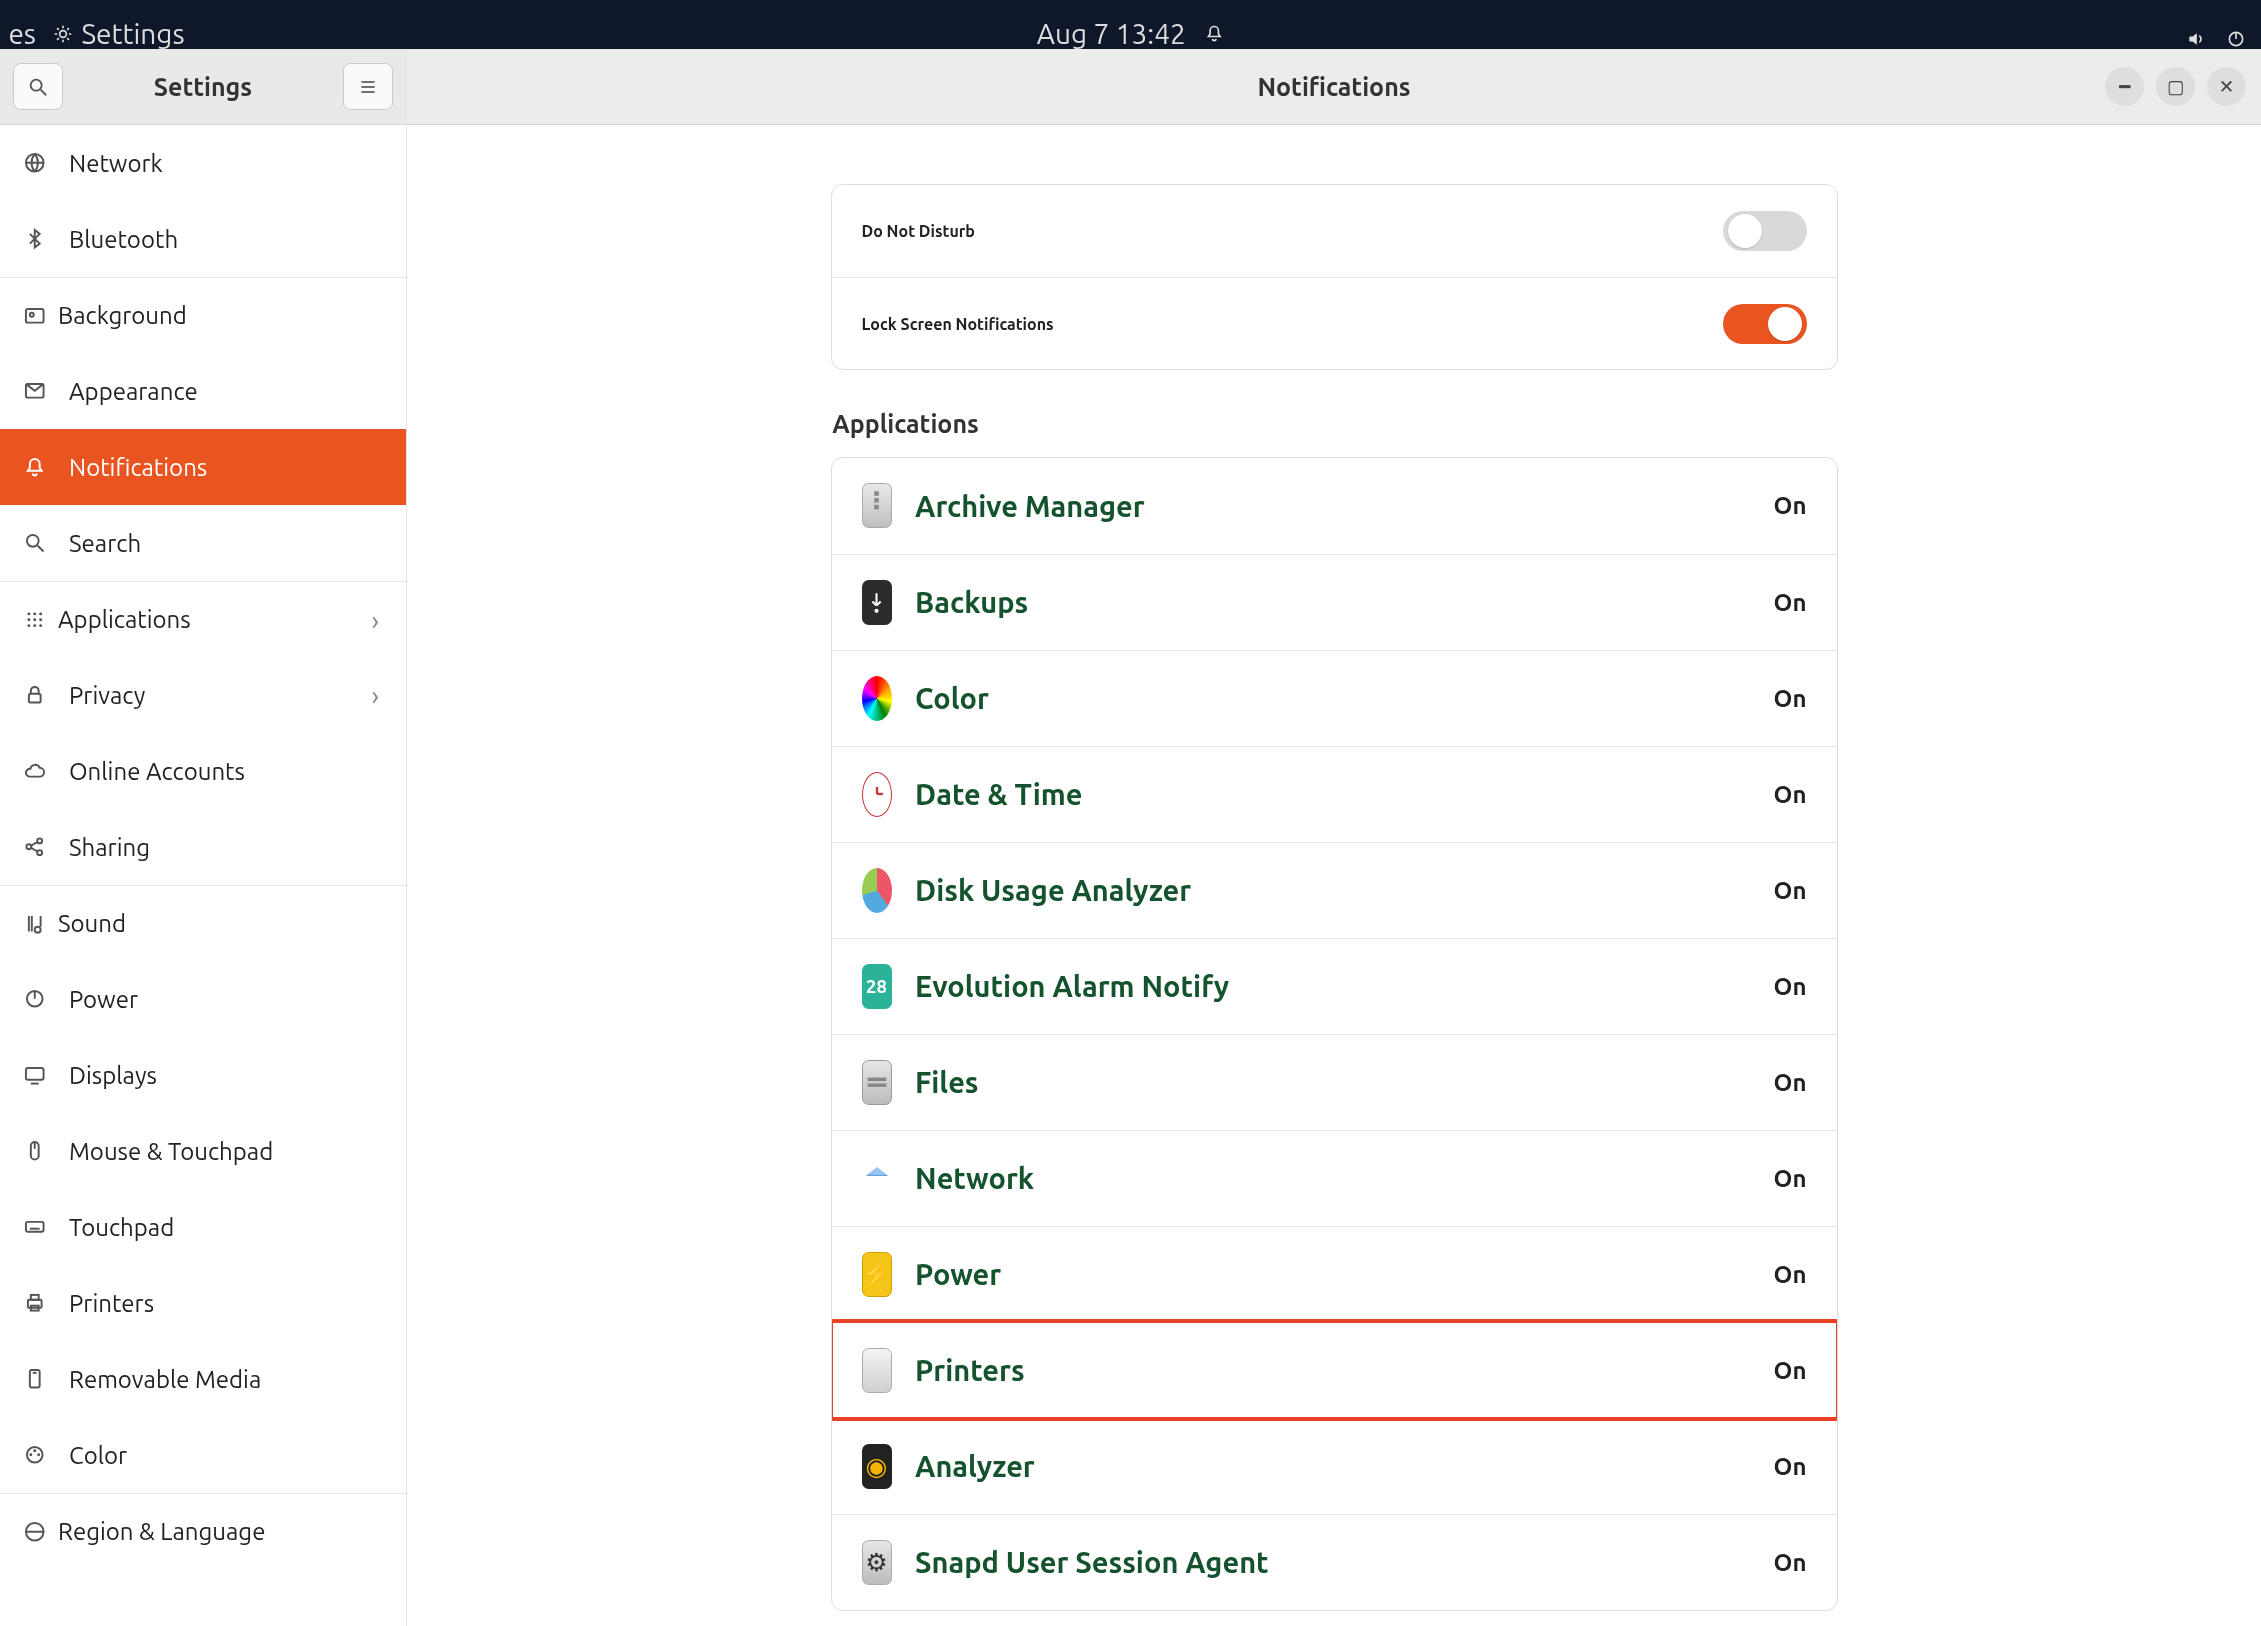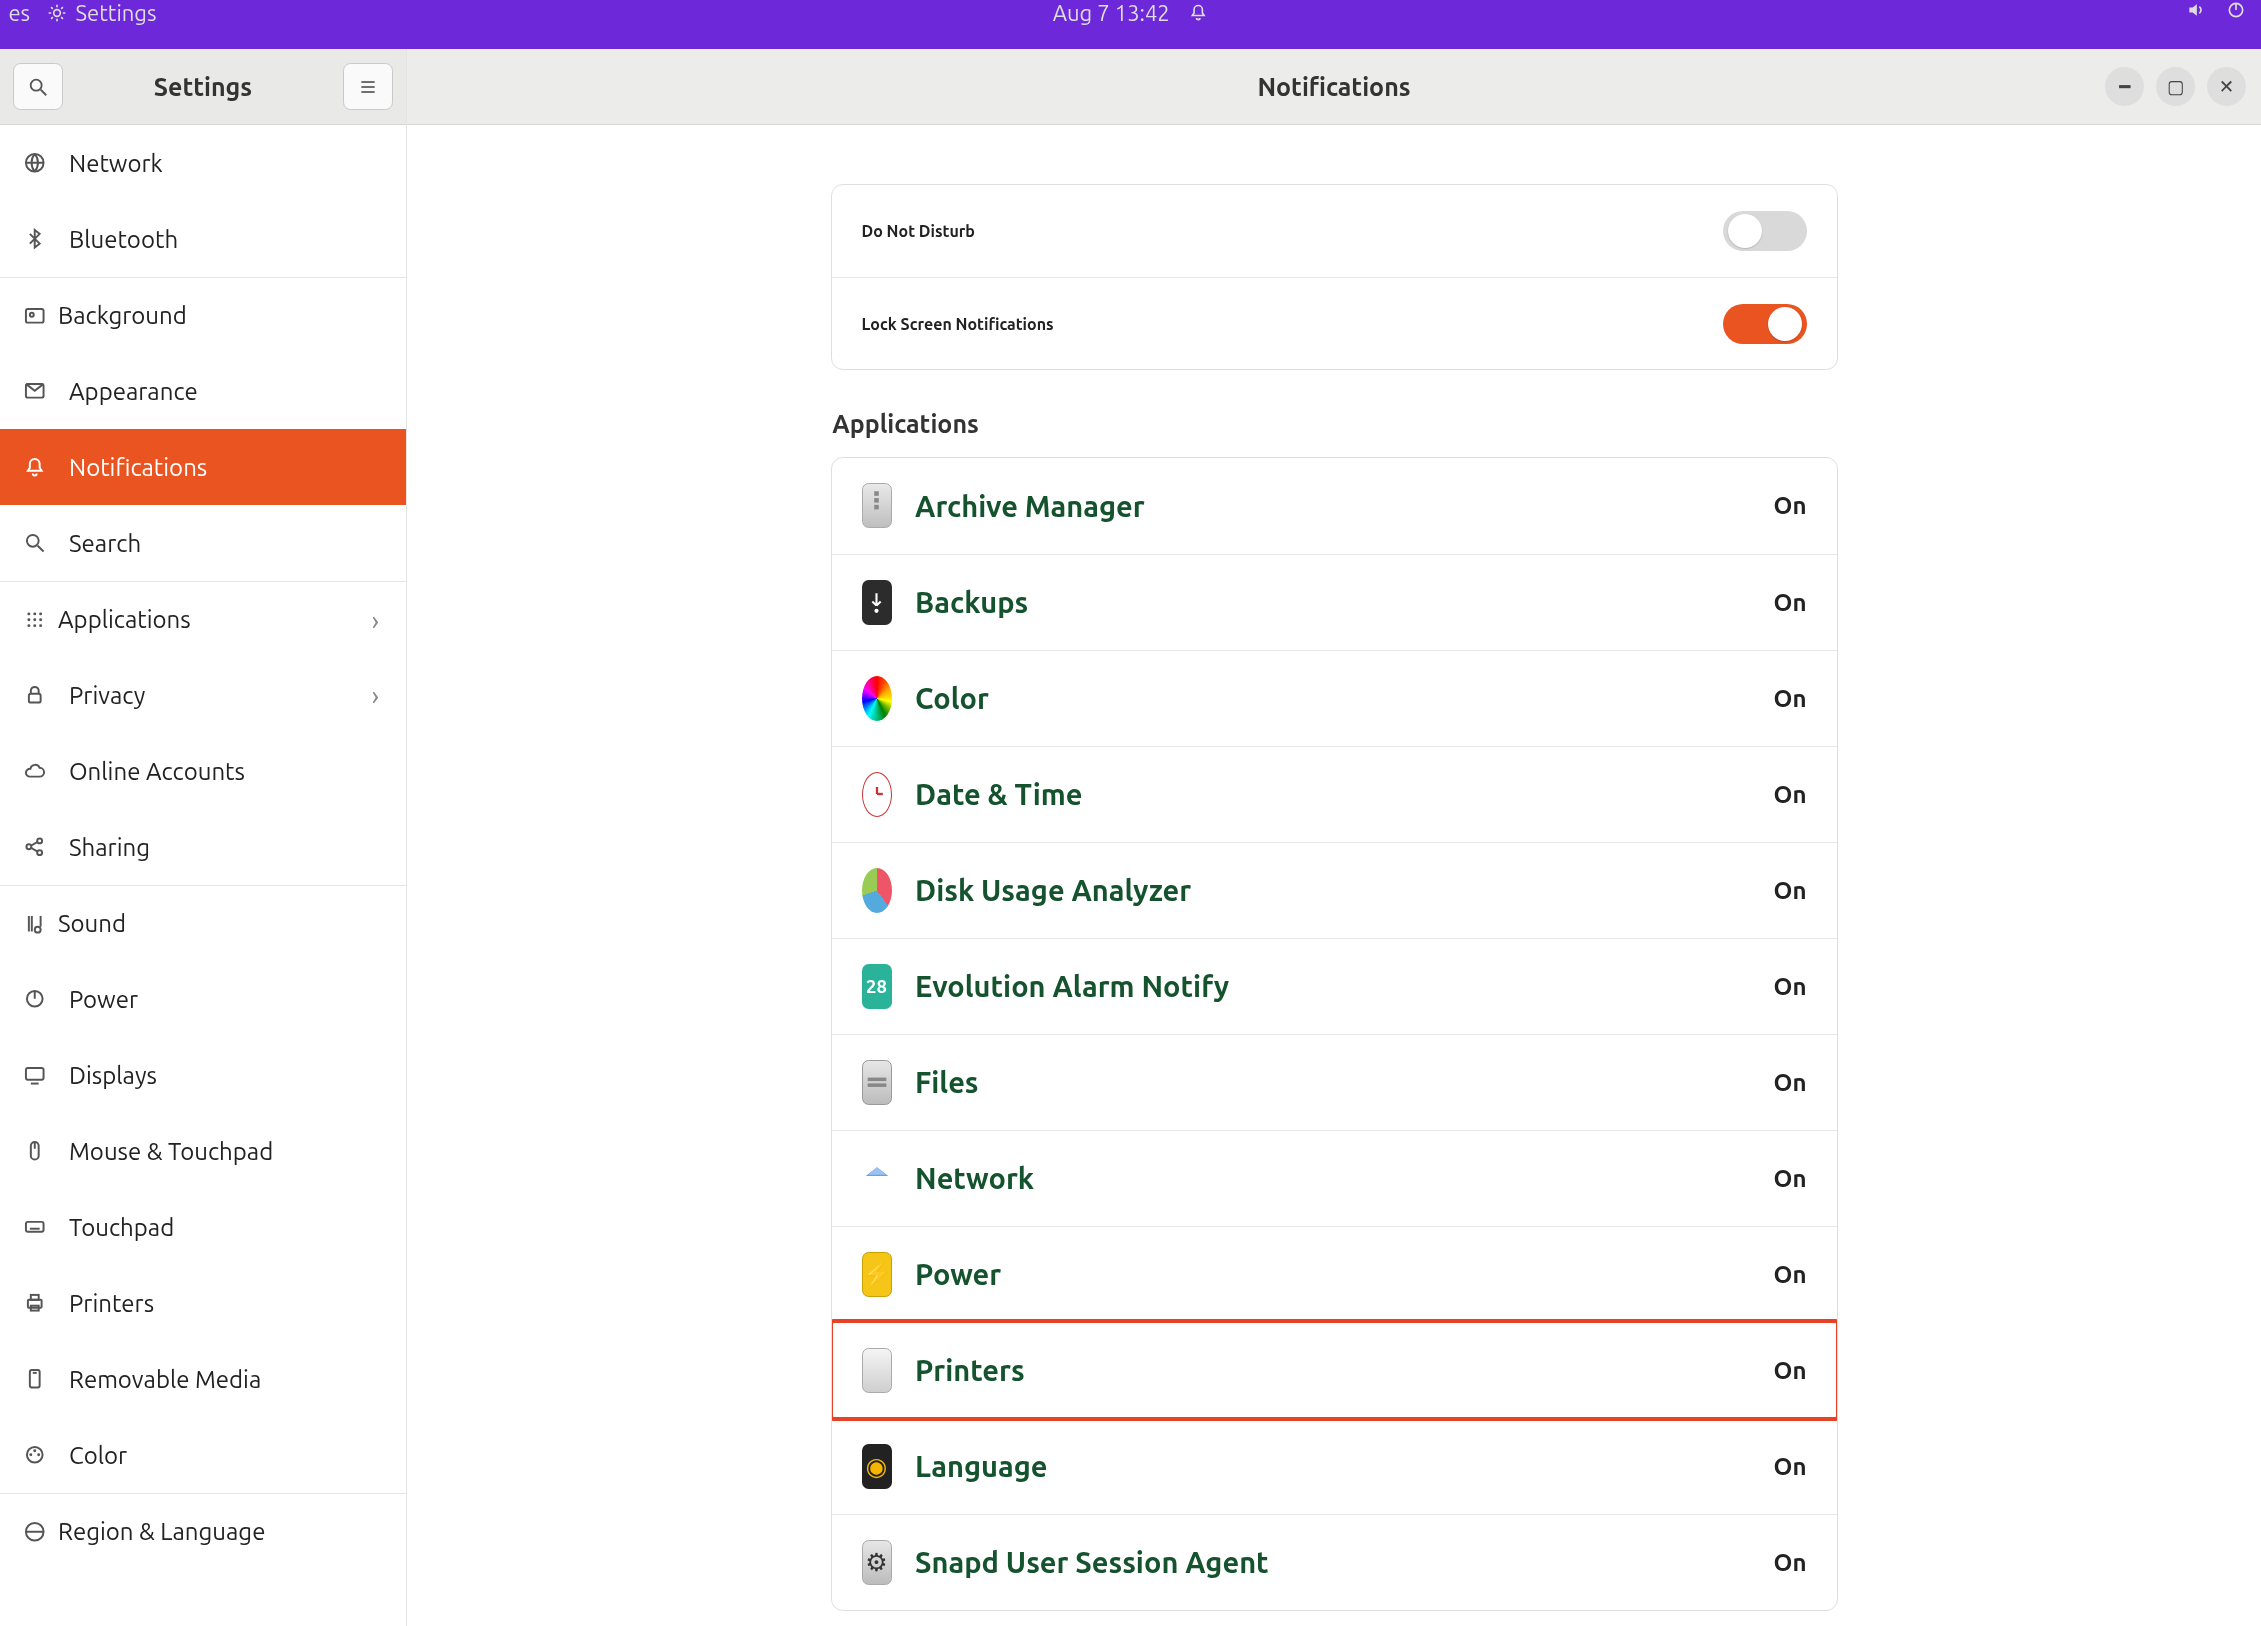--- a/index.html
+++ b/index.html
@@ -1,21 +1,21 @@
 <!DOCTYPE html>
 <html style="font-size:13.4px"><head>
 <meta charset="utf-8">
 <style>
   * { box-sizing: border-box; margin: 0; padding: 0; font-family: Ubuntu, "Segoe UI", sans-serif; }
   html, body { width: 2261px; height: 1627px; background: #fff; }
 
   
   .menubar {
-    width: 100%; height: 49px; background: #6d28d9; color: #ddd;
-    display: flex; align-items: flex-start; font-size: 22px; position: relative;
+    width: 100%; height: 49px; background: #0f172a; color: #ddd;
+    display: flex; align-items: flex-end; font-size: 28px; position: relative;
   }
   .menubar .left { display:flex; align-items:center; gap: 17px; padding-left: 8.4px;}
   .menubar .left .es { color:#ddd; }
   .menubar .center { position:absolute; left:50%; transform:translateX(-50%); display:flex; align-items:center; gap:18.5px;}
   .menubar .right { position:absolute; right:15px; display:flex; align-items:center; gap:20px;}
   .menubar .ic { width:20px; height:20px; display:inline-block; }
 
   
   .window { position:absolute; left:0; top:49px; width:2261px; height:1578px; background:#fff; }
 
@@ -428,21 +428,21 @@
           </div>
           <div class="app-row highlight">
             <div class="app-icon ai-print"></div>
             <div class="app-name">Printers</div>
             <div class="app-status">On</div>
           </div>
           <div class="app-row">
             <div class="app-icon ai-rhythm">
               <span style="color:#f5b400">◉</span>
             </div>
-            <div class="app-name">Language</div>
+            <div class="app-name">Analyzer</div>
             <div class="app-status">On</div>
           </div>
           <div class="app-row">
             <div class="app-icon ai-snap">
               <span style="color:#333">⚙</span>
             </div>
             <div class="app-name">Snapd User Session Agent</div>
             <div class="app-status">On</div>
           </div>
         </div>

